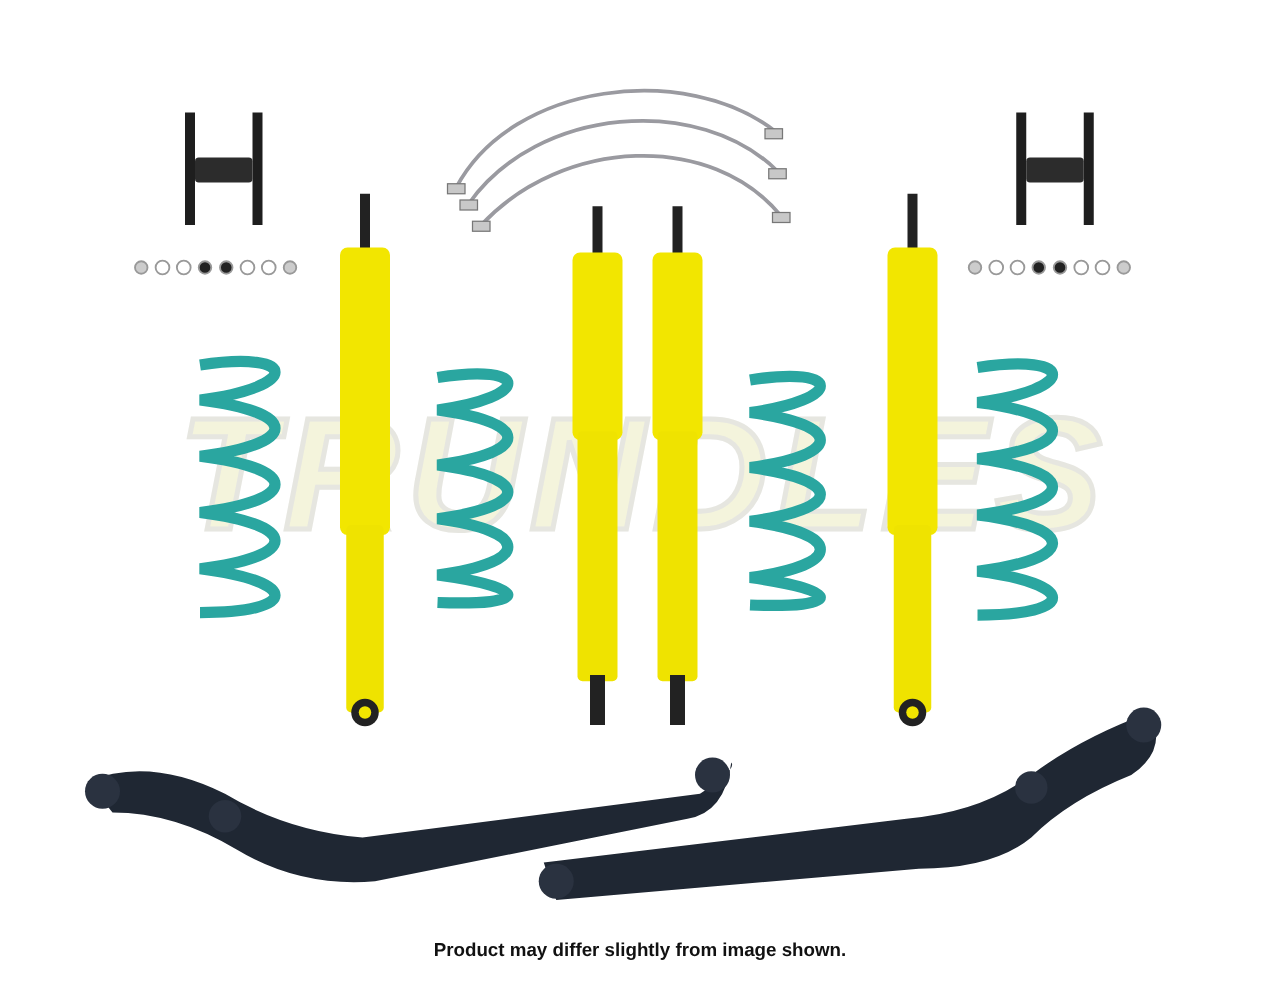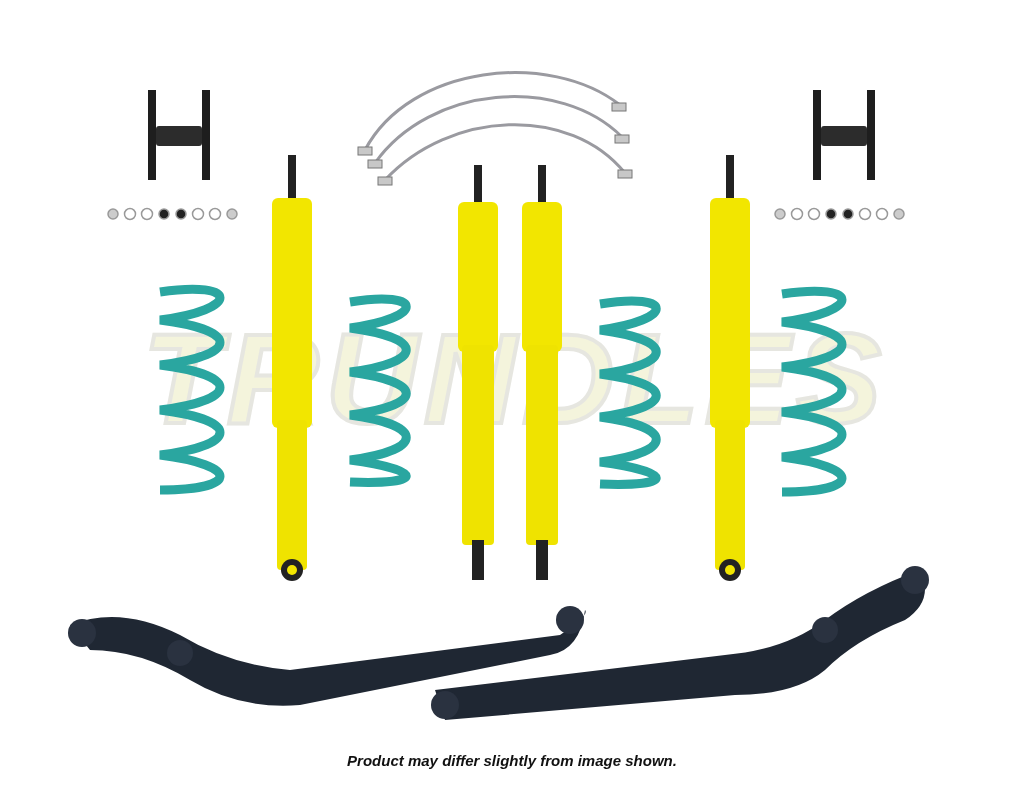--- a/index.html
+++ b/index.html
@@ -1,20 +1,20 @@
 <!DOCTYPE html>
 <html><head>
 <meta charset="utf-8">
 <style>
   html,body{margin:0;padding:0;background:#fff;}
   body{width:1024px;height:790px;position:relative;overflow:hidden;font-family:"Liberation Sans",sans-serif;}
   .stage{position:absolute;left:0;top:0;width:1024px;height:790px;}
   .watermark{position:absolute;left:30px;top:325px;width:970px;height:110px;}
   .abs{position:absolute;}
-  .caption{position:absolute;left:0;right:0;top:752px;text-align:center;font-weight:bold;font-style:italic;font-size:15px;color:#111;}
+  .caption{position:absolute;left:0;right:0;top:752px;text-align:center;font-weight:bold;font-size:15px;color:#111;}
 </style>
 </head>
 <body>
 
 <div class="stage">
 
   <svg class="watermark" viewBox="0 0 970 110">
     <text x="485" y="98" text-anchor="middle" font-family="Liberation Sans, sans-serif" font-weight="bold" font-style="italic" font-size="128" fill="#f4f4dc" stroke="#e6e6e0" stroke-width="4" letter-spacing="6">TRUNDLES</text>
   </svg>
 

